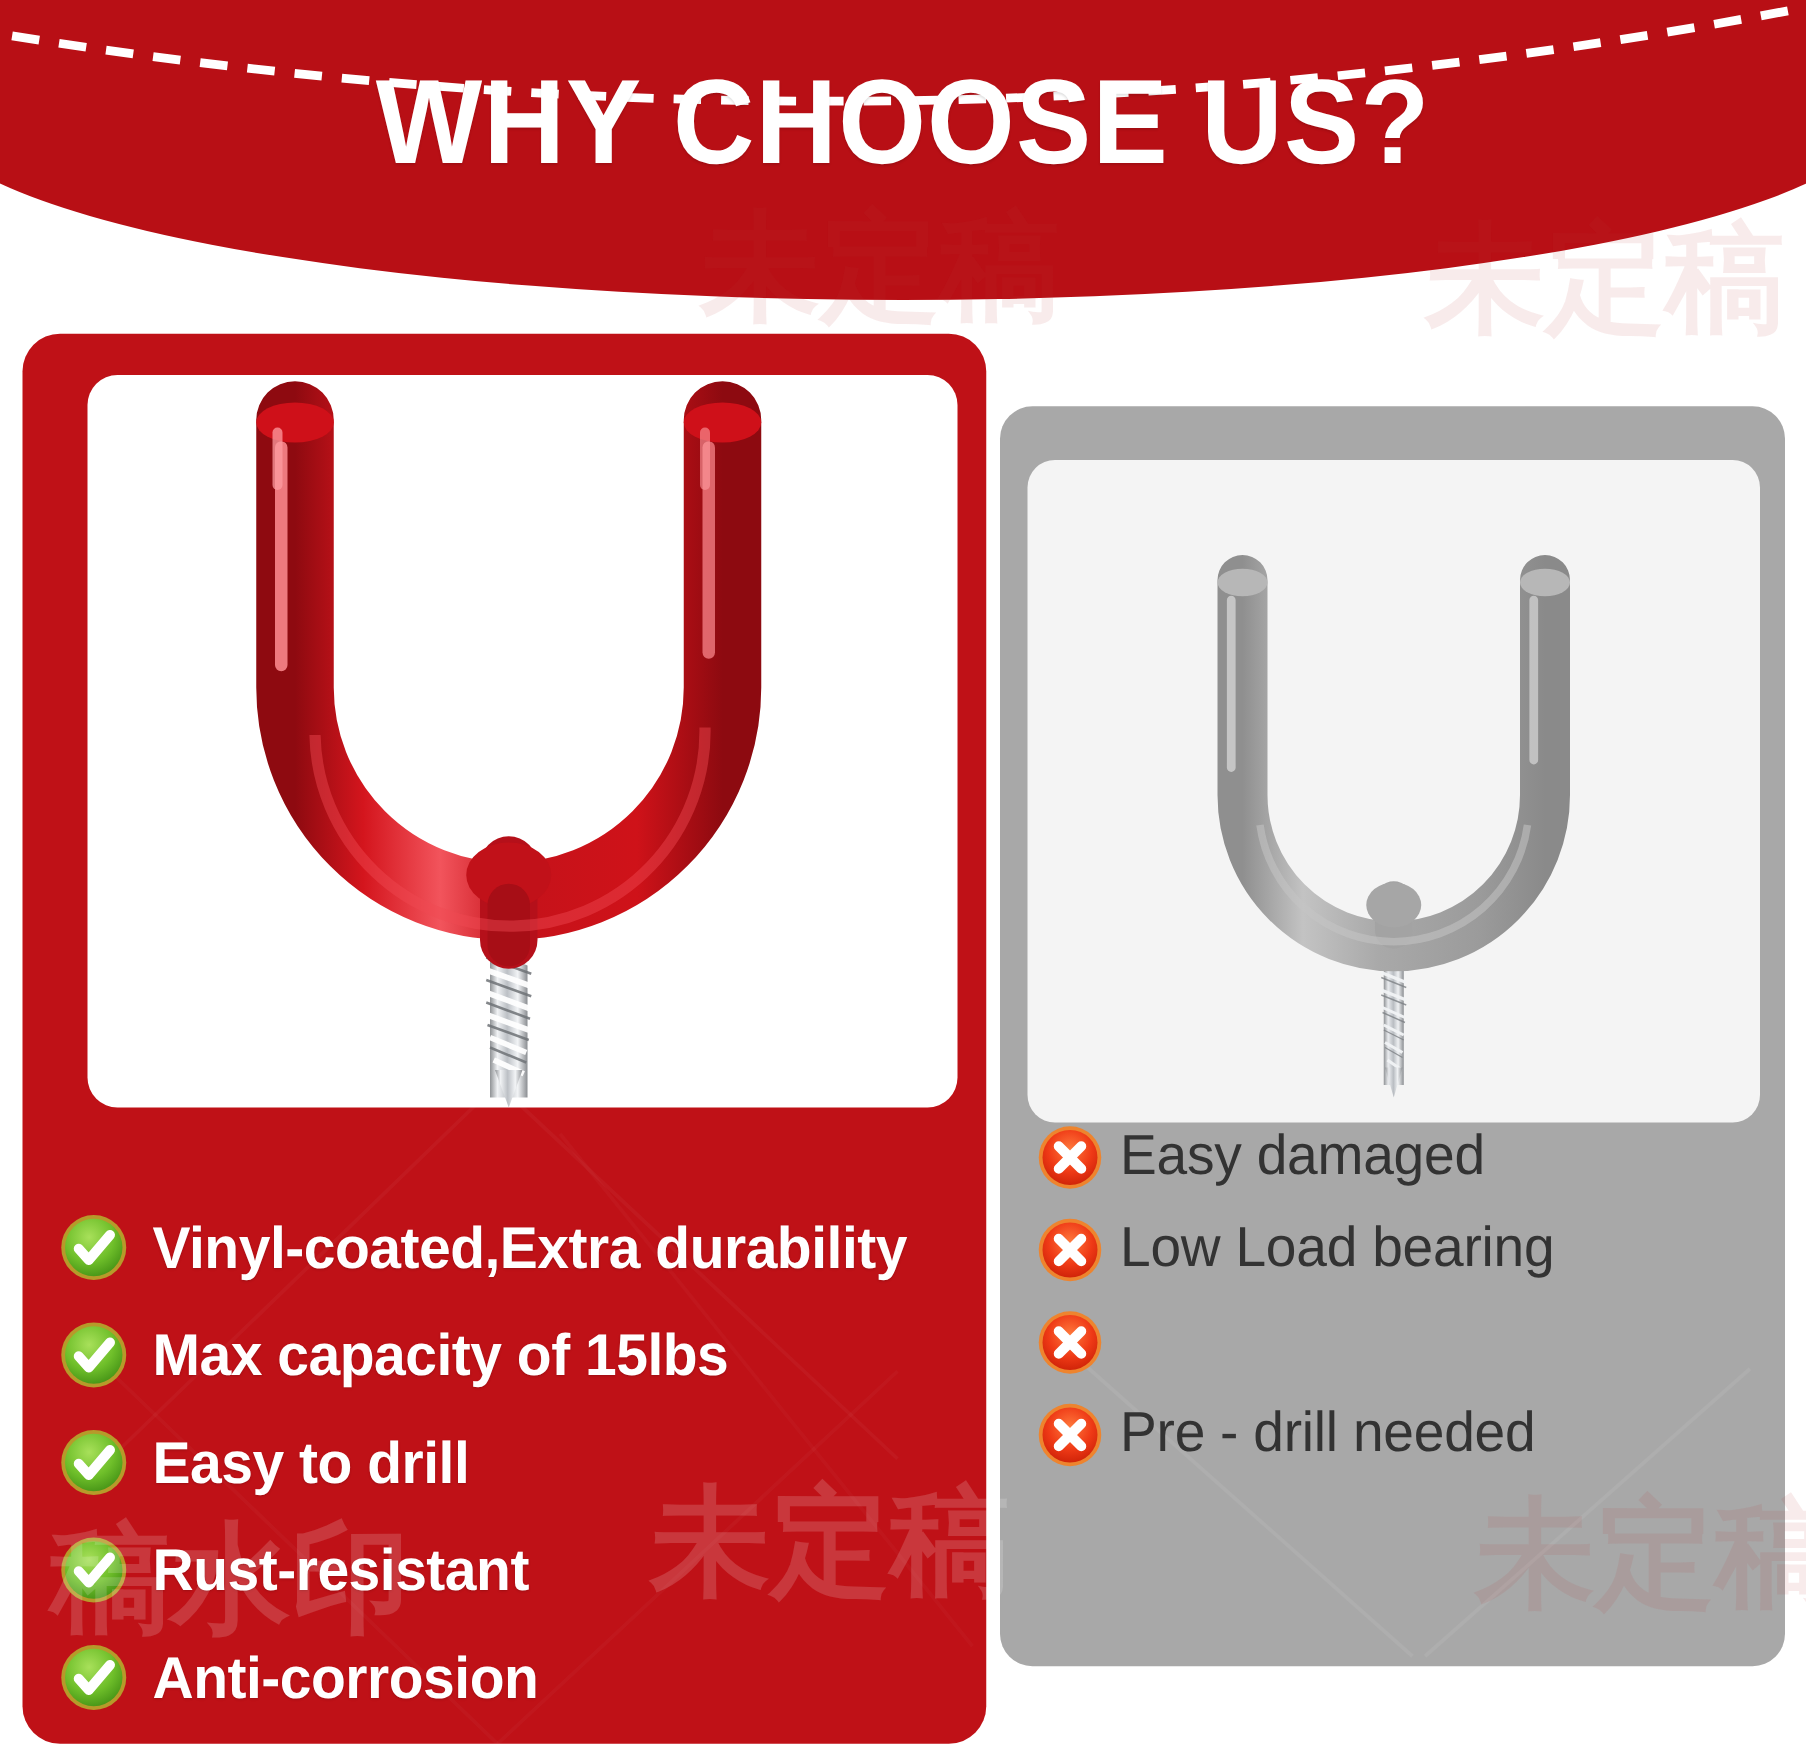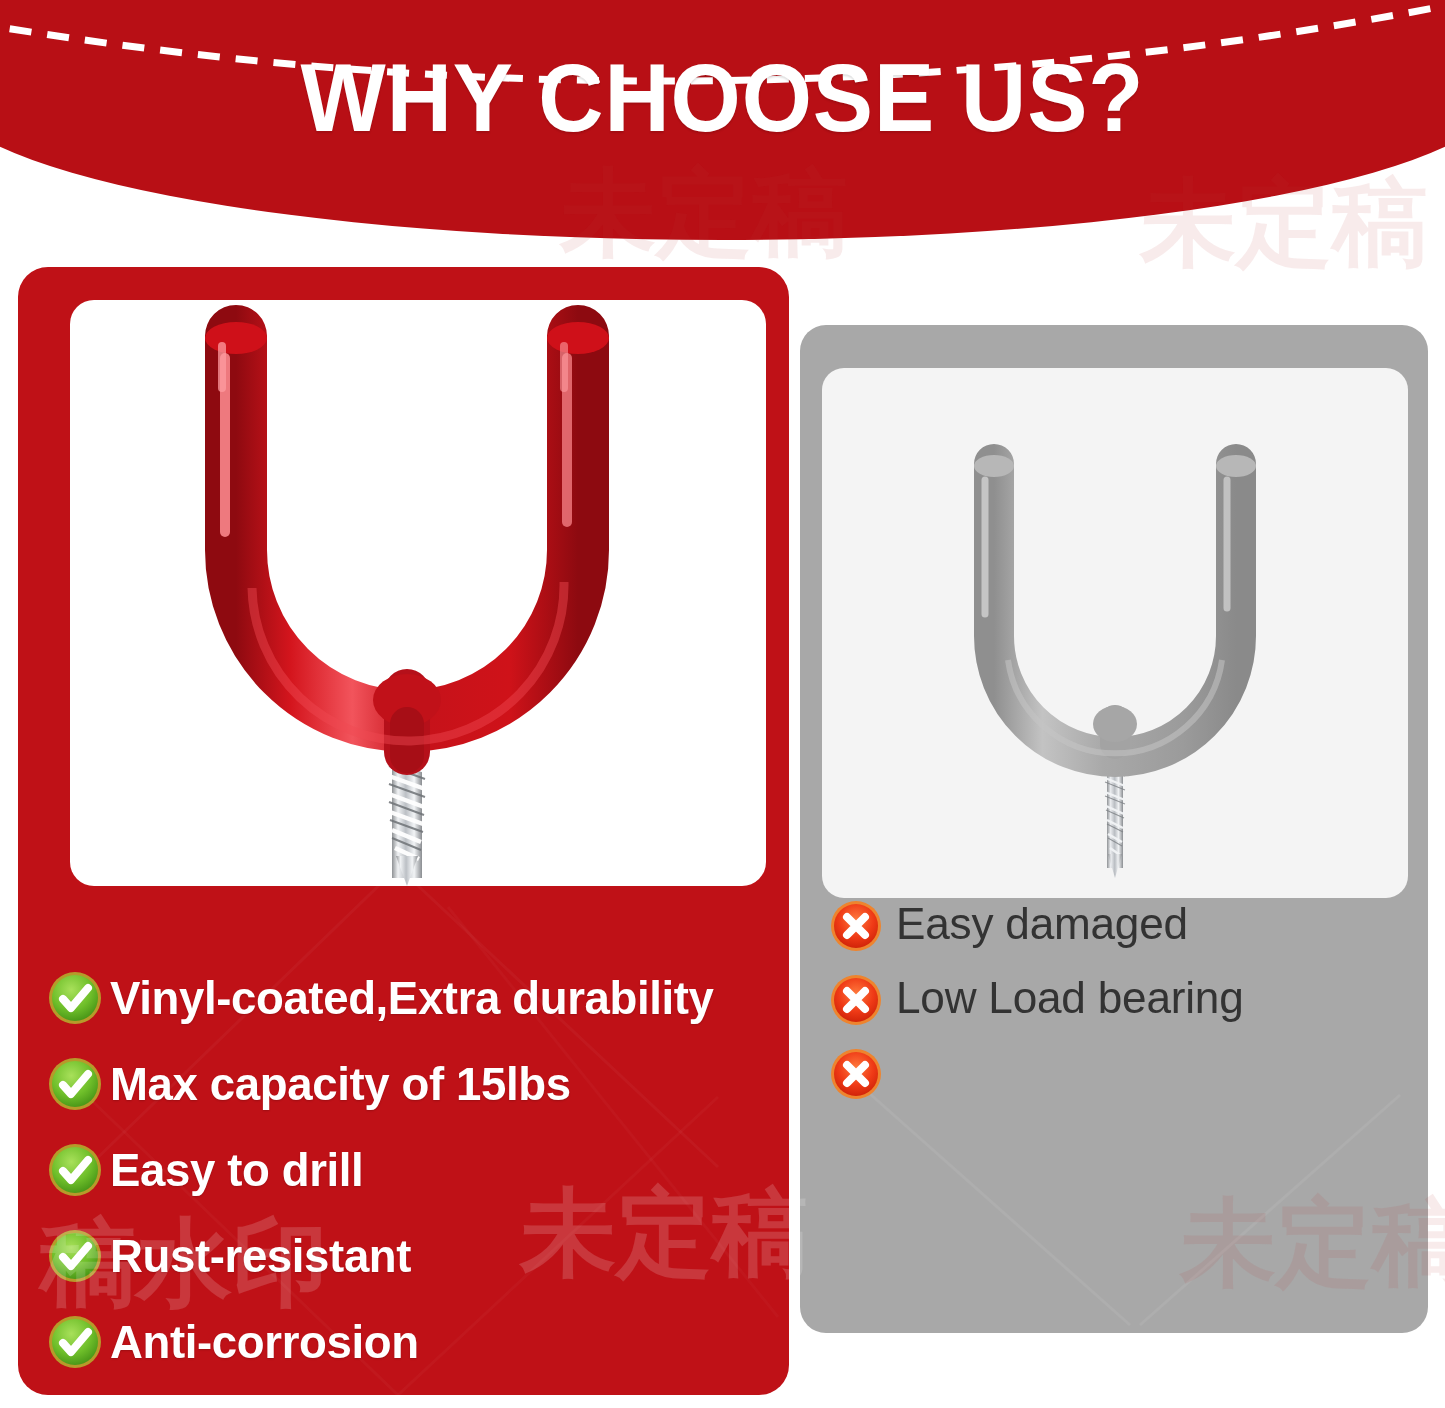--- a/index.html
+++ b/index.html
@@ -107,21 +107,21 @@
   .pros-list {
     position: absolute;
     left: 48px;
     top: 955px;
     width: 740px;
   }
   .pro-row {
     display: flex;
     align-items: center;
     height: 86px;
-    gap: 8px;
+    gap: 20px;
   }
   .pro-label {
     color: #ffffff;
     font-family: "Liberation Sans Narrow", "Liberation Sans", sans-serif;
     font-weight: bold;
     font-size: 47px;
     line-height: 50px;
     letter-spacing: -0.4px;
     white-space: nowrap;
     transform: scaleX(0.97);
@@ -280,20 +280,28 @@
 
 
     <div class="con-row">
       <svg class="badge" width="52" height="52" viewBox="0 0 52 52">
         <circle cx="26" cy="26" r="25" fill="#f58020" opacity="0.9"></circle>
         <circle cx="26" cy="26" r="22" fill="url(#xg1)"></circle>
         <path d="M17 17 L35 35 M35 17 L17 35" stroke="#ffffff" stroke-width="8" stroke-linecap="round"></path>
       </svg>
     </div>
 
+    <div class="con-row">
+      <svg class="badge" width="52" height="52" viewBox="0 0 52 52">
+        <circle cx="26" cy="26" r="25" fill="#f58020" opacity="0.9"></circle>
+        <circle cx="26" cy="26" r="22" fill="url(#xg1)"></circle>
+        <path d="M17 17 L35 35 M35 17 L17 35" stroke="#ffffff" stroke-width="8" stroke-linecap="round"></path>
+      </svg>
+      <span class="con-label">Pre - drill needed</span>
+    </div>
 
 
   </div>
 
   <div class="card-red">
     <svg class="card-red-texture" viewBox="0 0 771 1128">
       <path d="M 380 600 L 700 900" stroke="rgba(255,255,255,0.07)" stroke-width="3" fill="none"></path>
       <path d="M 380 600 L 70 900" stroke="rgba(255,255,255,0.07)" stroke-width="3" fill="none"></path>
       <path d="M 380 1128 L 700 830" stroke="rgba(255,255,255,0.06)" stroke-width="3" fill="none"></path>
       <path d="M 380 1128 L 70 830" stroke="rgba(255,255,255,0.06)" stroke-width="3" fill="none"></path>

